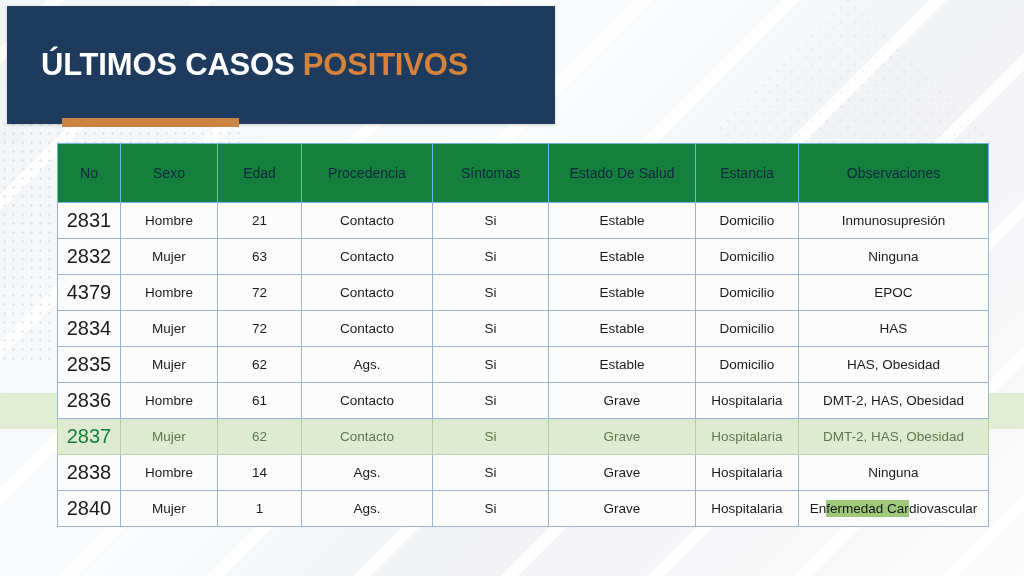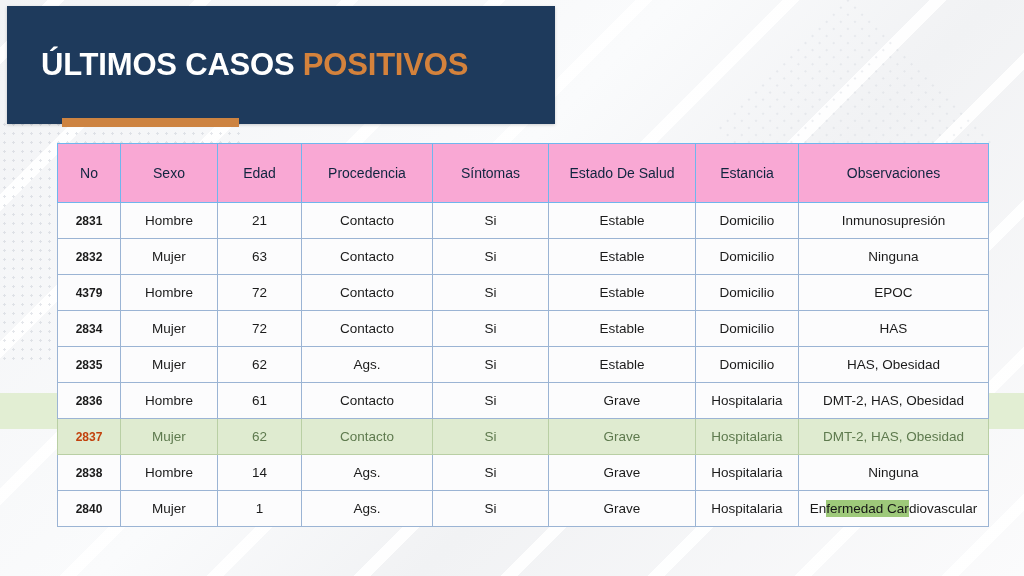--- a/index.html
+++ b/index.html
@@ -101,60 +101,60 @@
     width: 907px;
   }
   table.cases {
     border-collapse: collapse;
     width: 907px;
     table-layout: fixed;
     font-size: 13.5px;
     color: #1b1b1b;
   }
   table.cases th {
-    background: #f9a8d4;
+    background: #15803d;
     color: #10253f;
     font-weight: normal;
     font-size: 14px;
     height: 56px;
     border: 1px solid #6fb6ee;
     text-align: center;
     vertical-align: middle;
   }
   table.cases td {
     height: 33px;
     border: 1px solid #9bb4d4;
     text-align: center;
     vertical-align: middle;
     background: #fcfcfd;
     white-space: nowrap;
     overflow: hidden;
   }
   table.cases td.col-no {
-    font-weight: bold;
-    font-size: 12px;
+    font-weight: normal;
+    font-size: 20px;
   }
   
   .w-no        { width: 60px; }
   .w-sexo      { width: 94px; }
   .w-edad      { width: 81px; }
   .w-proc      { width: 128px; }
   .w-sint      { width: 113px; margin-left: 16px; }
   .w-estado    { width: 144px; }
   .w-estancia  { width: 100px; }
   .w-obs       { width: 187px; }
 
   
   tr.row-highlight td {
     background: #dfebd0;
     color: #5e7a4e;
     border-color: #b9cfa4;
   }
   tr.row-highlight td.col-no {
-    color: #c2410c;
+    color: #15803d;
   }
 
   
   .selection-band {
     position: absolute;
     left: 0;
     top: 393px;
     width: 1024px;
     height: 36px;
     background: #e2eed3;

